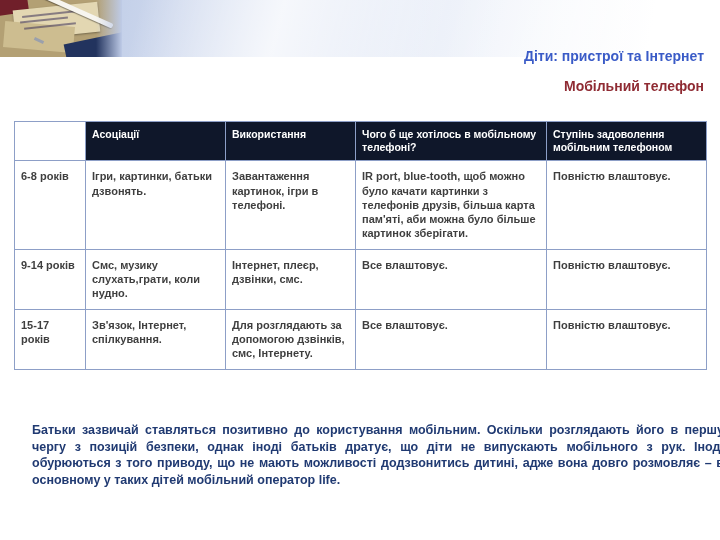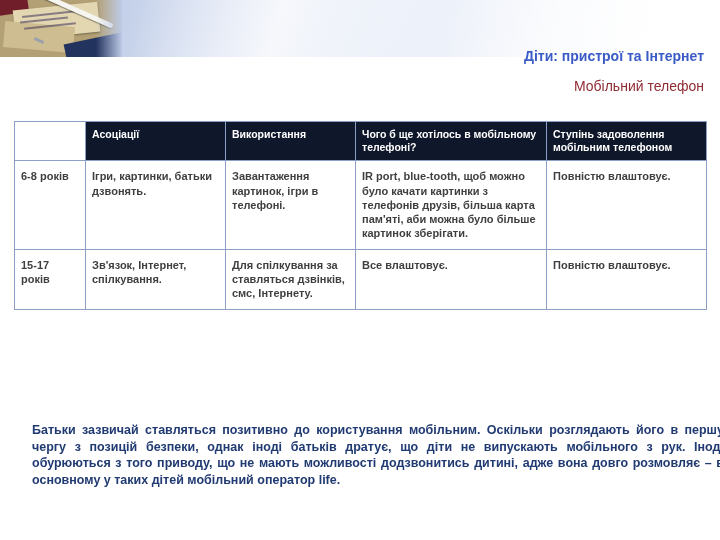--- a/index.html
+++ b/index.html
@@ -19,21 +19,21 @@
   .photo .wedge-blue{position:absolute;bottom:-10px;right:-14px;width:70px;height:30px;background:#22335e;transform:rotate(-12deg);}
   .photo .scribble{position:absolute;top:13px;left:22px;width:56px;height:2px;background:rgba(60,50,90,.55);transform:rotate(-6deg);}
   .photo .scribble.s2{top:19px;left:20px;width:48px;}
   .photo .scribble.s3{top:25px;left:24px;width:52px;}
   .photo .pen-body{position:absolute;top:8px;left:38px;width:78px;height:5px;background:#f7f5ef;transform:rotate(24deg);border-radius:2px;box-shadow:0 1px 1px rgba(0,0,0,.4);}
   .photo .pen-tip{position:absolute;top:39px;left:34px;width:10px;height:3px;background:#9aa0ac;transform:rotate(24deg);}
   .photo .fade{position:absolute;top:0;right:0;width:26px;height:57px;
     background:linear-gradient(to right,rgba(190,203,231,0),#becbe7);}
   
   .title{position:absolute;top:48px;right:16px;font-size:14px;font-weight:bold;color:#3a5bc7;}
-  .subtitle{position:absolute;top:78px;right:16px;font-size:14px;font-weight:normal;color:#8f2b33;}
+  .subtitle{position:absolute;top:78px;right:16px;font-size:14px;font-weight:bold;color:#8f2b33;}
   
   .tbl-wrap{position:absolute;top:121px;left:14px;width:692px;}
   table{border-collapse:collapse;table-layout:fixed;width:692px;}
   th,td{border:1px solid #8d9fc7;vertical-align:top;text-align:left;}
   th{background:#0f172a;color:#ffffff;font-size:10.5px;font-weight:bold;padding:6px 6px;line-height:1.25;}
   th.empty{background:#ffffff;}
   td{background:#ffffff;color:#3f3f3f;font-size:11px;font-weight:bold;padding:8px 6px;line-height:1.3;}
   
   .notes{position:absolute;top:422px;left:32px;width:692px;color:#203a72;font-weight:bold;
     font-size:12.5px;line-height:1.32;text-align:justify;}
@@ -83,23 +83,30 @@
       </thead>
       <tbody>
         <tr>
           <td>6-8 років</td>
           <td>Ігри, картинки, батьки дзвонять.</td>
           <td>Завантаження картинок, ігри в телефоні.</td>
           <td>IR port, blue-tooth, щоб можно було качати картинки з телефонів друзів, більша карта пам'яті, аби можна було більше картинок зберігати.</td>
           <td>Повністю влаштовує.</td>
         </tr>
         <tr>
+          <td>9-14 років</td>
+          <td>Смс, музику слухать,грати, коли нудно.</td>
+          <td>Інтернет, плеєр, дзвінки, смс.</td>
+          <td>Все влаштовує.</td>
+          <td>Повністю влаштовує.</td>
+        </tr>
+        <tr>
           <td>15-17 років</td>
           <td>Зв'язок, Інтернет, спілкування.</td>
-          <td>Для спілкування за ставляться дзвінків, смс, Інтернету.</td>
+          <td>Для розглядають за допомогою дзвінків, смс, Інтернету.</td>
           <td>Все влаштовує.</td>
           <td>Повністю влаштовує.</td>
         </tr>
       </tbody>
     </table>
   </div>
 
   <div class="notes">
     <p>Батьки зазвичай ставляться позитивно до користування мобільним. Оскільки розглядають його в першу чергу з позицій безпеки, однак іноді батьків дратує, що діти не випускають мобільного з рук. Іноді обурюються з того приводу, що не мають можливості додзвонитись дитині, адже вона довго розмовляє – в основному у таких дітей мобільний оператор life.</p>
   </div>

